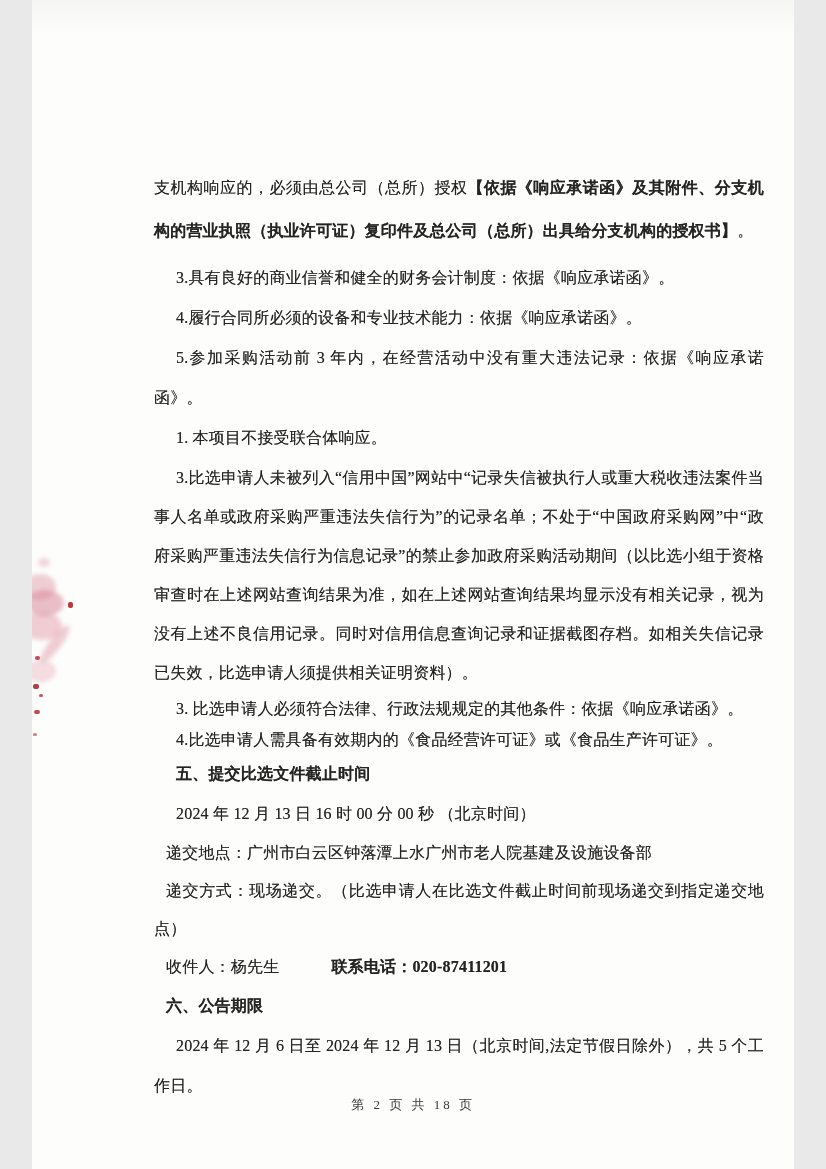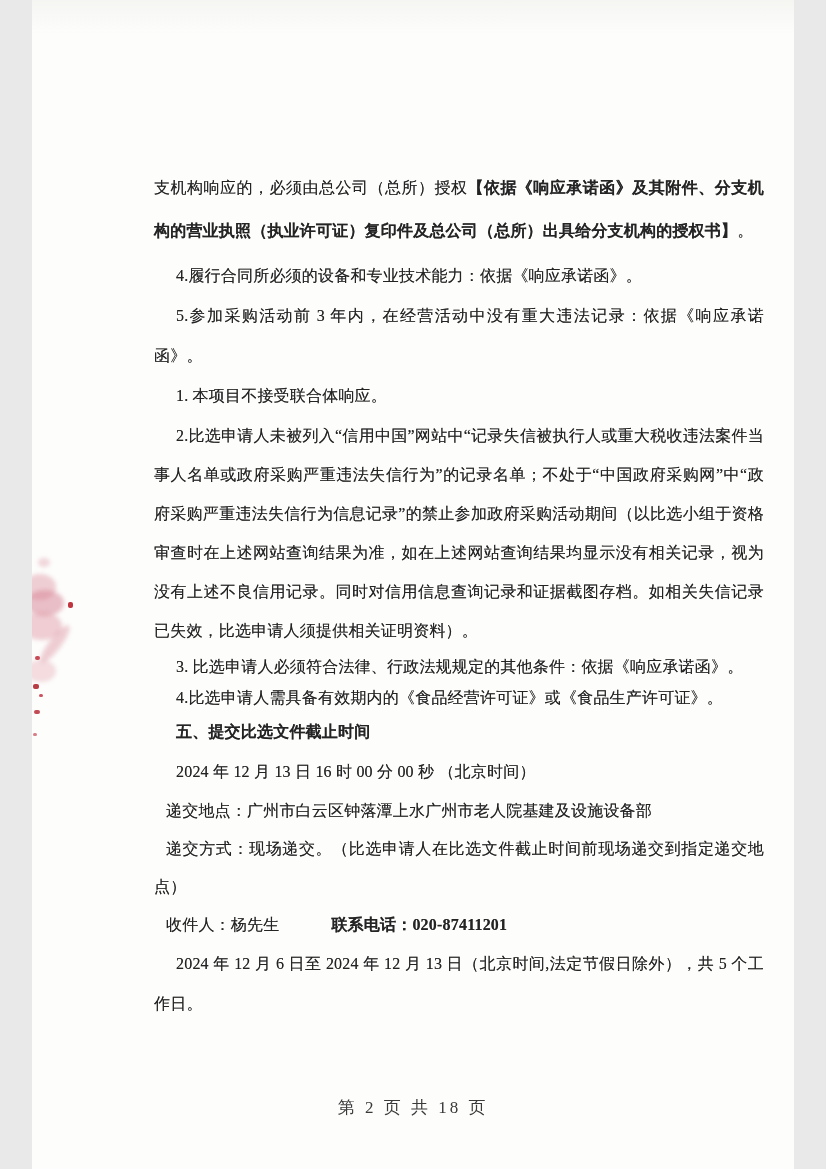--- a/index.html
+++ b/index.html
@@ -31,21 +31,21 @@
   .ind-sm{text-indent:12px;}
   .tight{line-height:34px !important;}
   .tighter{line-height:28px !important;}
   .bold{font-weight:bold;}
   .heading{font-weight:bold;line-height:34px;}
   .heading-lg{font-weight:bold;line-height:40px;}
   .phone-gap{margin-left:52px;font-weight:bold;}
   .footer{
     position:absolute;left:0;right:0;top:1096px;
     text-align:center;
-    font-size:17px;color:#3a3a3a;
+    font-size:13px;color:#3a3a3a;
     letter-spacing:3px;
   }
   
   .red-marks{position:absolute;left:0;top:0;width:60px;height:1169px;pointer-events:none;}
   .rm{position:absolute;border-radius:50%;}
   .rm-blob{filter:blur(2px);}
   .rm1{left:6px;top:558px;width:12px;height:9px;background:rgba(222,150,163,.38);}
   .rm2{left:-8px;top:574px;width:32px;height:26px;background:rgba(219,140,156,.42);}
   .rm3{left:-6px;top:590px;width:38px;height:26px;background:rgba(214,128,145,.5);}
   .rm4{left:-10px;top:612px;width:40px;height:28px;background:rgba(221,146,160,.45);}
@@ -79,44 +79,46 @@
     <div class="rm rm-dot rmd4"></div>
     <div class="rm rm-dot rmd5"></div>
     <div class="rm rm-dot rmd6"></div>
   </div>
 
   <main class="doc">
 
     <p class="cont"><span>支机构响应的，必须由总公司（总所）授权</span><span class="bold">【依据《响应承诺函》及其附件、分支机构的营业执照（执业许可证）复印件及总公司（总所）出具给分支机构的授权书】</span><span>。</span></p>
 
 
+    <p class="ind mt6">3.具有良好的商业信誉和健全的财务会计制度：依据《响应承诺函》。</p>
 
     <p class="ind">4.履行合同所必须的设备和专业技术能力：依据《响应承诺函》。</p>
 
     <p class="ind">5.参加采购活动前 3 年内，在经营活动中没有重大违法记录：依据《响应承诺函》。</p>
 
 
     <p class="ind">1. 本项目不接受联合体响应。</p>
 
-    <p class="ind" style="line-height:39px">2.比选申请人未被列入“信用中国”网站中“记录失信被执行人或重大税收违法案件当事人名单或政府采购严重违法失信行为”的记录名单；不处于“中国政府采购网”中“政府采购严重违法失信行为信息记录”的禁止参加政府采购活动期间（以比选小组于资格审查时在上述网站查询结果为准，如在上述网站查询结果均显示没有相关记录，视为没有上述不良信用记录。同时对信用信息查询记录和证据截图存档。如相关失信记录已失效，比选申请人须提供相关证明资料）。</p>
+    <p class="ind" style="line-height:39px">3.比选申请人未被列入“信用中国”网站中“记录失信被执行人或重大税收违法案件当事人名单或政府采购严重违法失信行为”的记录名单；不处于“中国政府采购网”中“政府采购严重违法失信行为信息记录”的禁止参加政府采购活动期间（以比选小组于资格审查时在上述网站查询结果为准，如在上述网站查询结果均显示没有相关记录，视为没有上述不良信用记录。同时对信用信息查询记录和证据截图存档。如相关失信记录已失效，比选申请人须提供相关证明资料）。</p>
 
     <p class="ind tight">3. 比选申请人必须符合法律、行政法规规定的其他条件：依据《响应承诺函》。</p>
 
     <p class="ind tighter">4.比选申请人需具备有效期内的《食品经营许可证》或《食品生产许可证》。</p>
 
     <p class="heading ind">五、提交比选文件截止时间</p>
 
     <p class="ind">2024 年 12 月 13 日 16 时 00 分 00 秒 （北京时间）</p>
 
     <p class="ind-sm" style="line-height:38px">递交地点：广州市白云区钟落潭上水广州市老人院基建及设施设备部</p>
 
     <p class="ind-sm" style="line-height:38px">递交方式：现场递交。（比选申请人在比选文件截止时间前现场递交到指定递交地点）</p>
 
     <p class="ind-sm" style="line-height:38px"><span>收件人：杨先生</span><span class="phone-gap">联系电话：020-87411201</span></p>
 
+    <p class="heading-lg ind-sm">六、公告期限</p>
 
     <p class="ind">2024 年 12 月 6 日至 2024 年 12 月 13 日（北京时间,法定节假日除外），共 5 个工作日。</p>
 
   </main>
 
   <footer class="footer"><span>第 2 页 共 18 页</span></footer>
 
 </div>
 
 </body></html>

